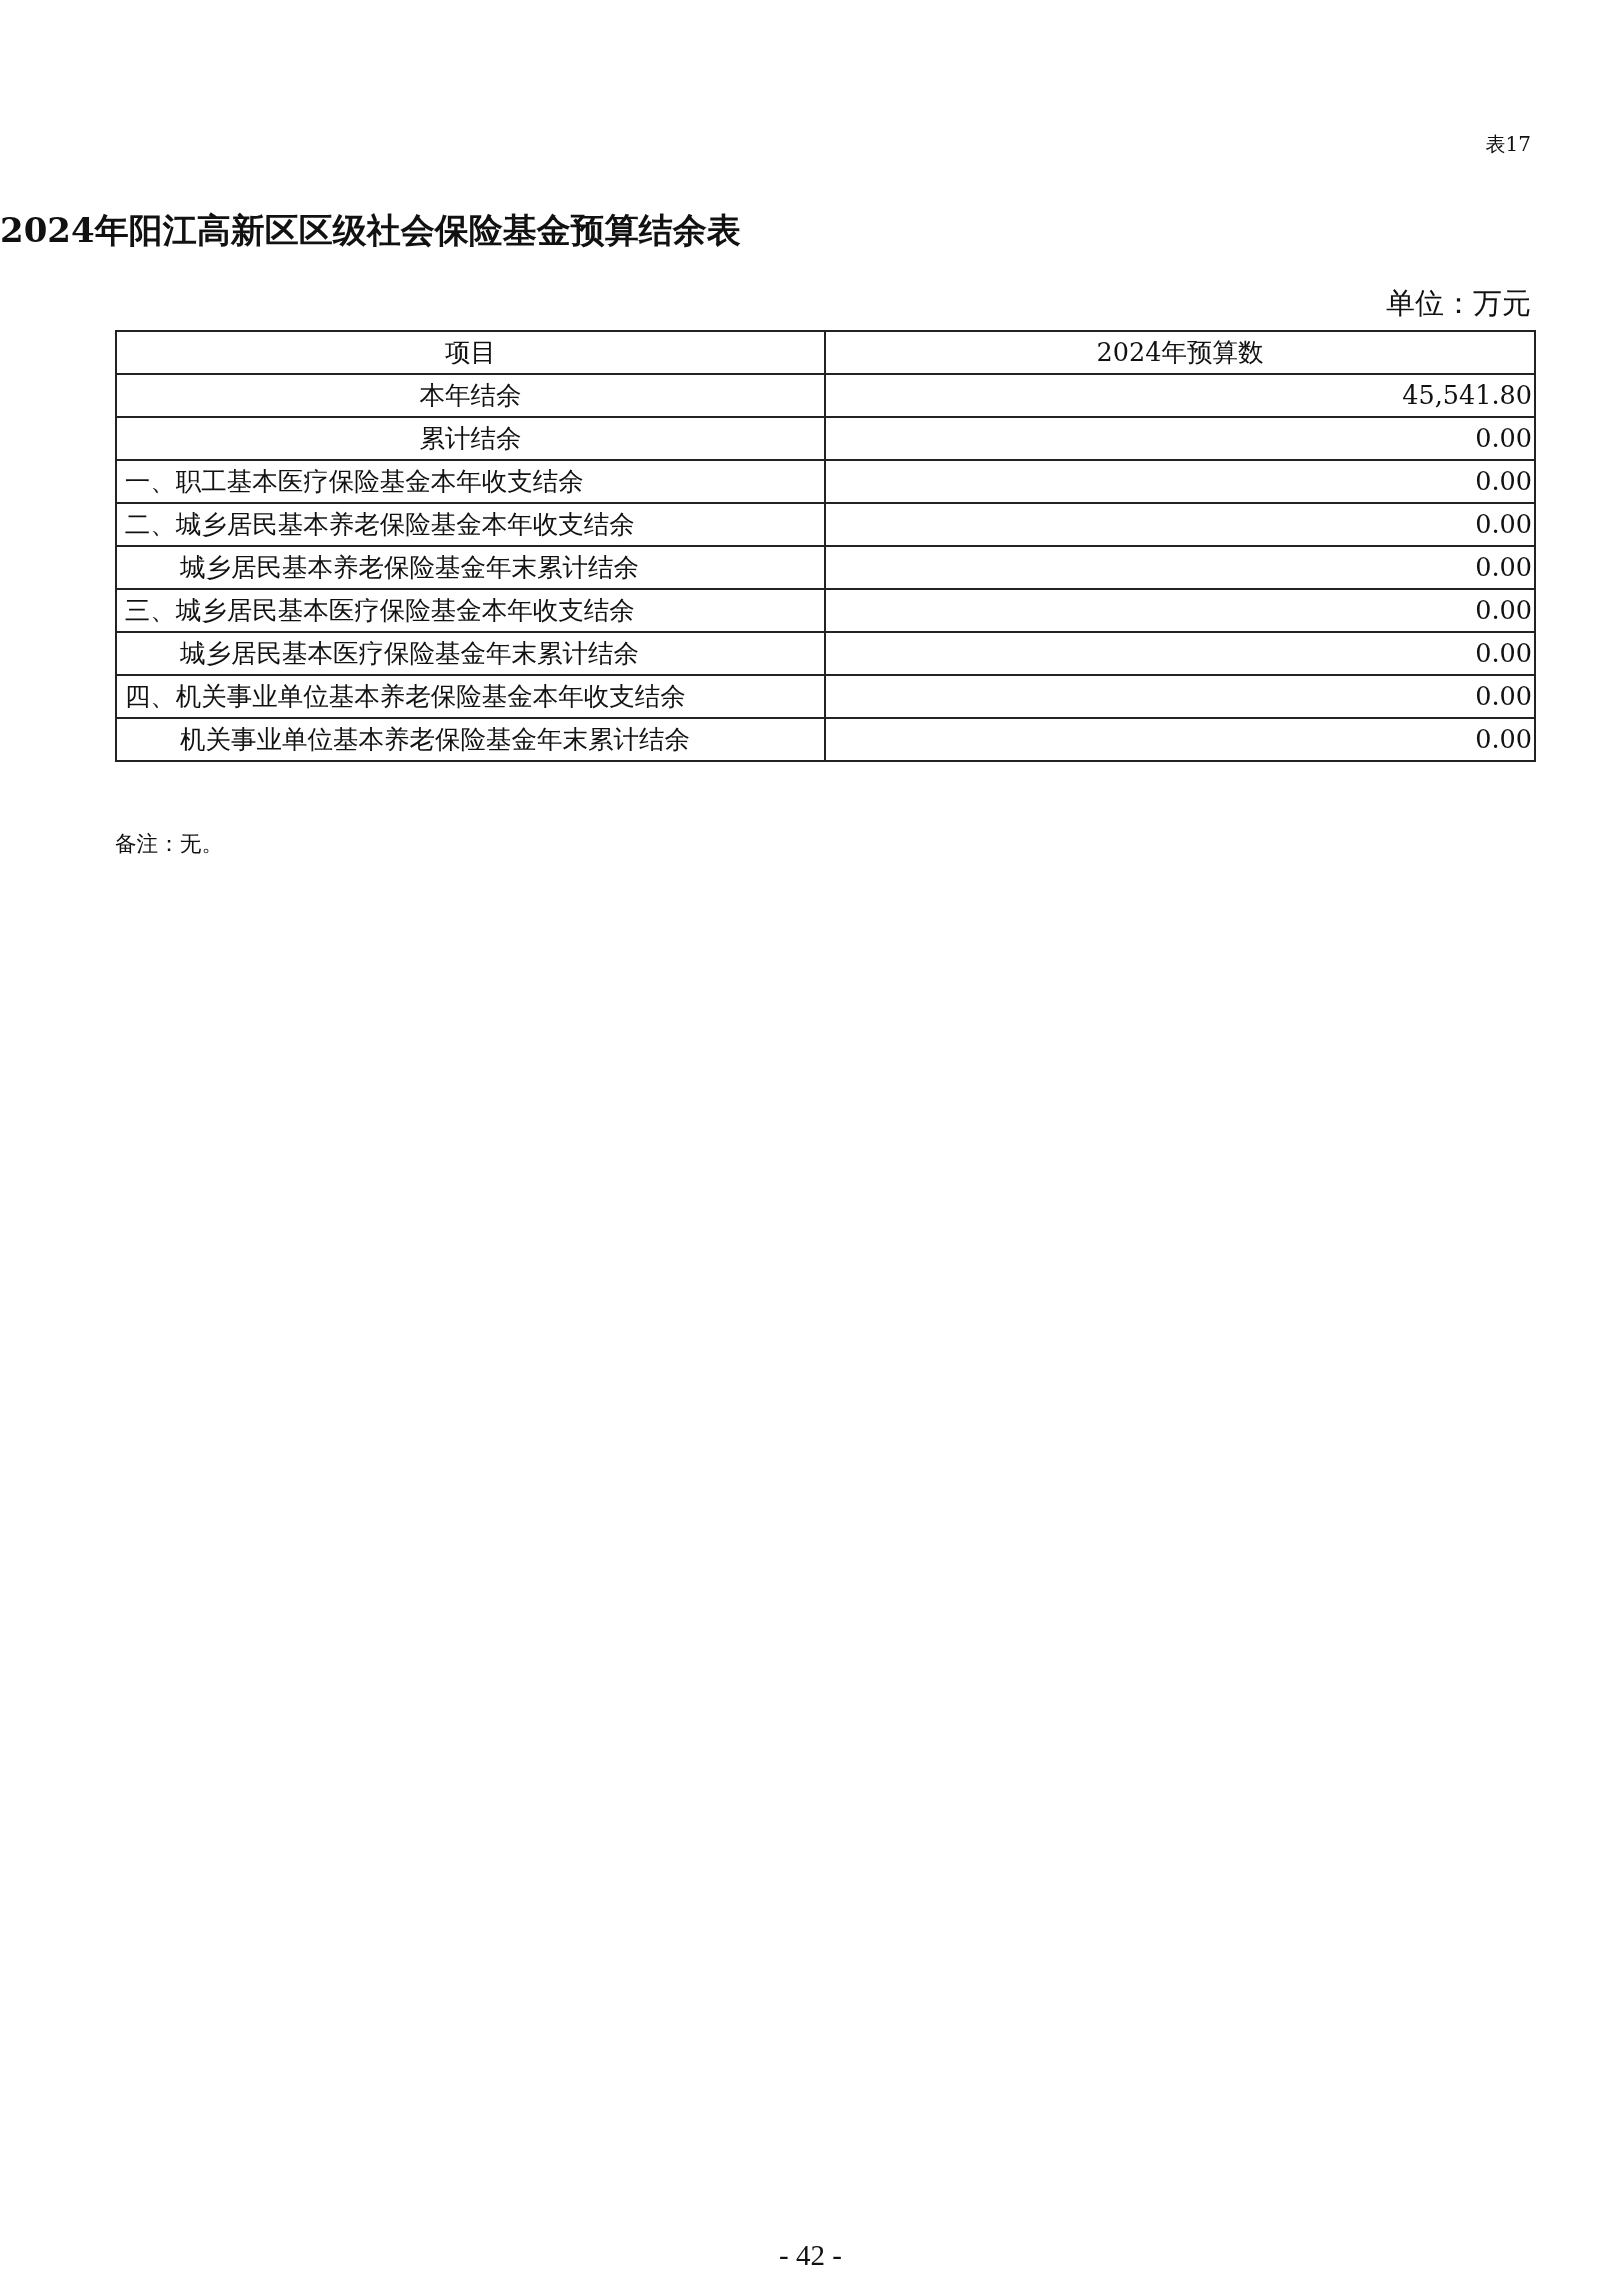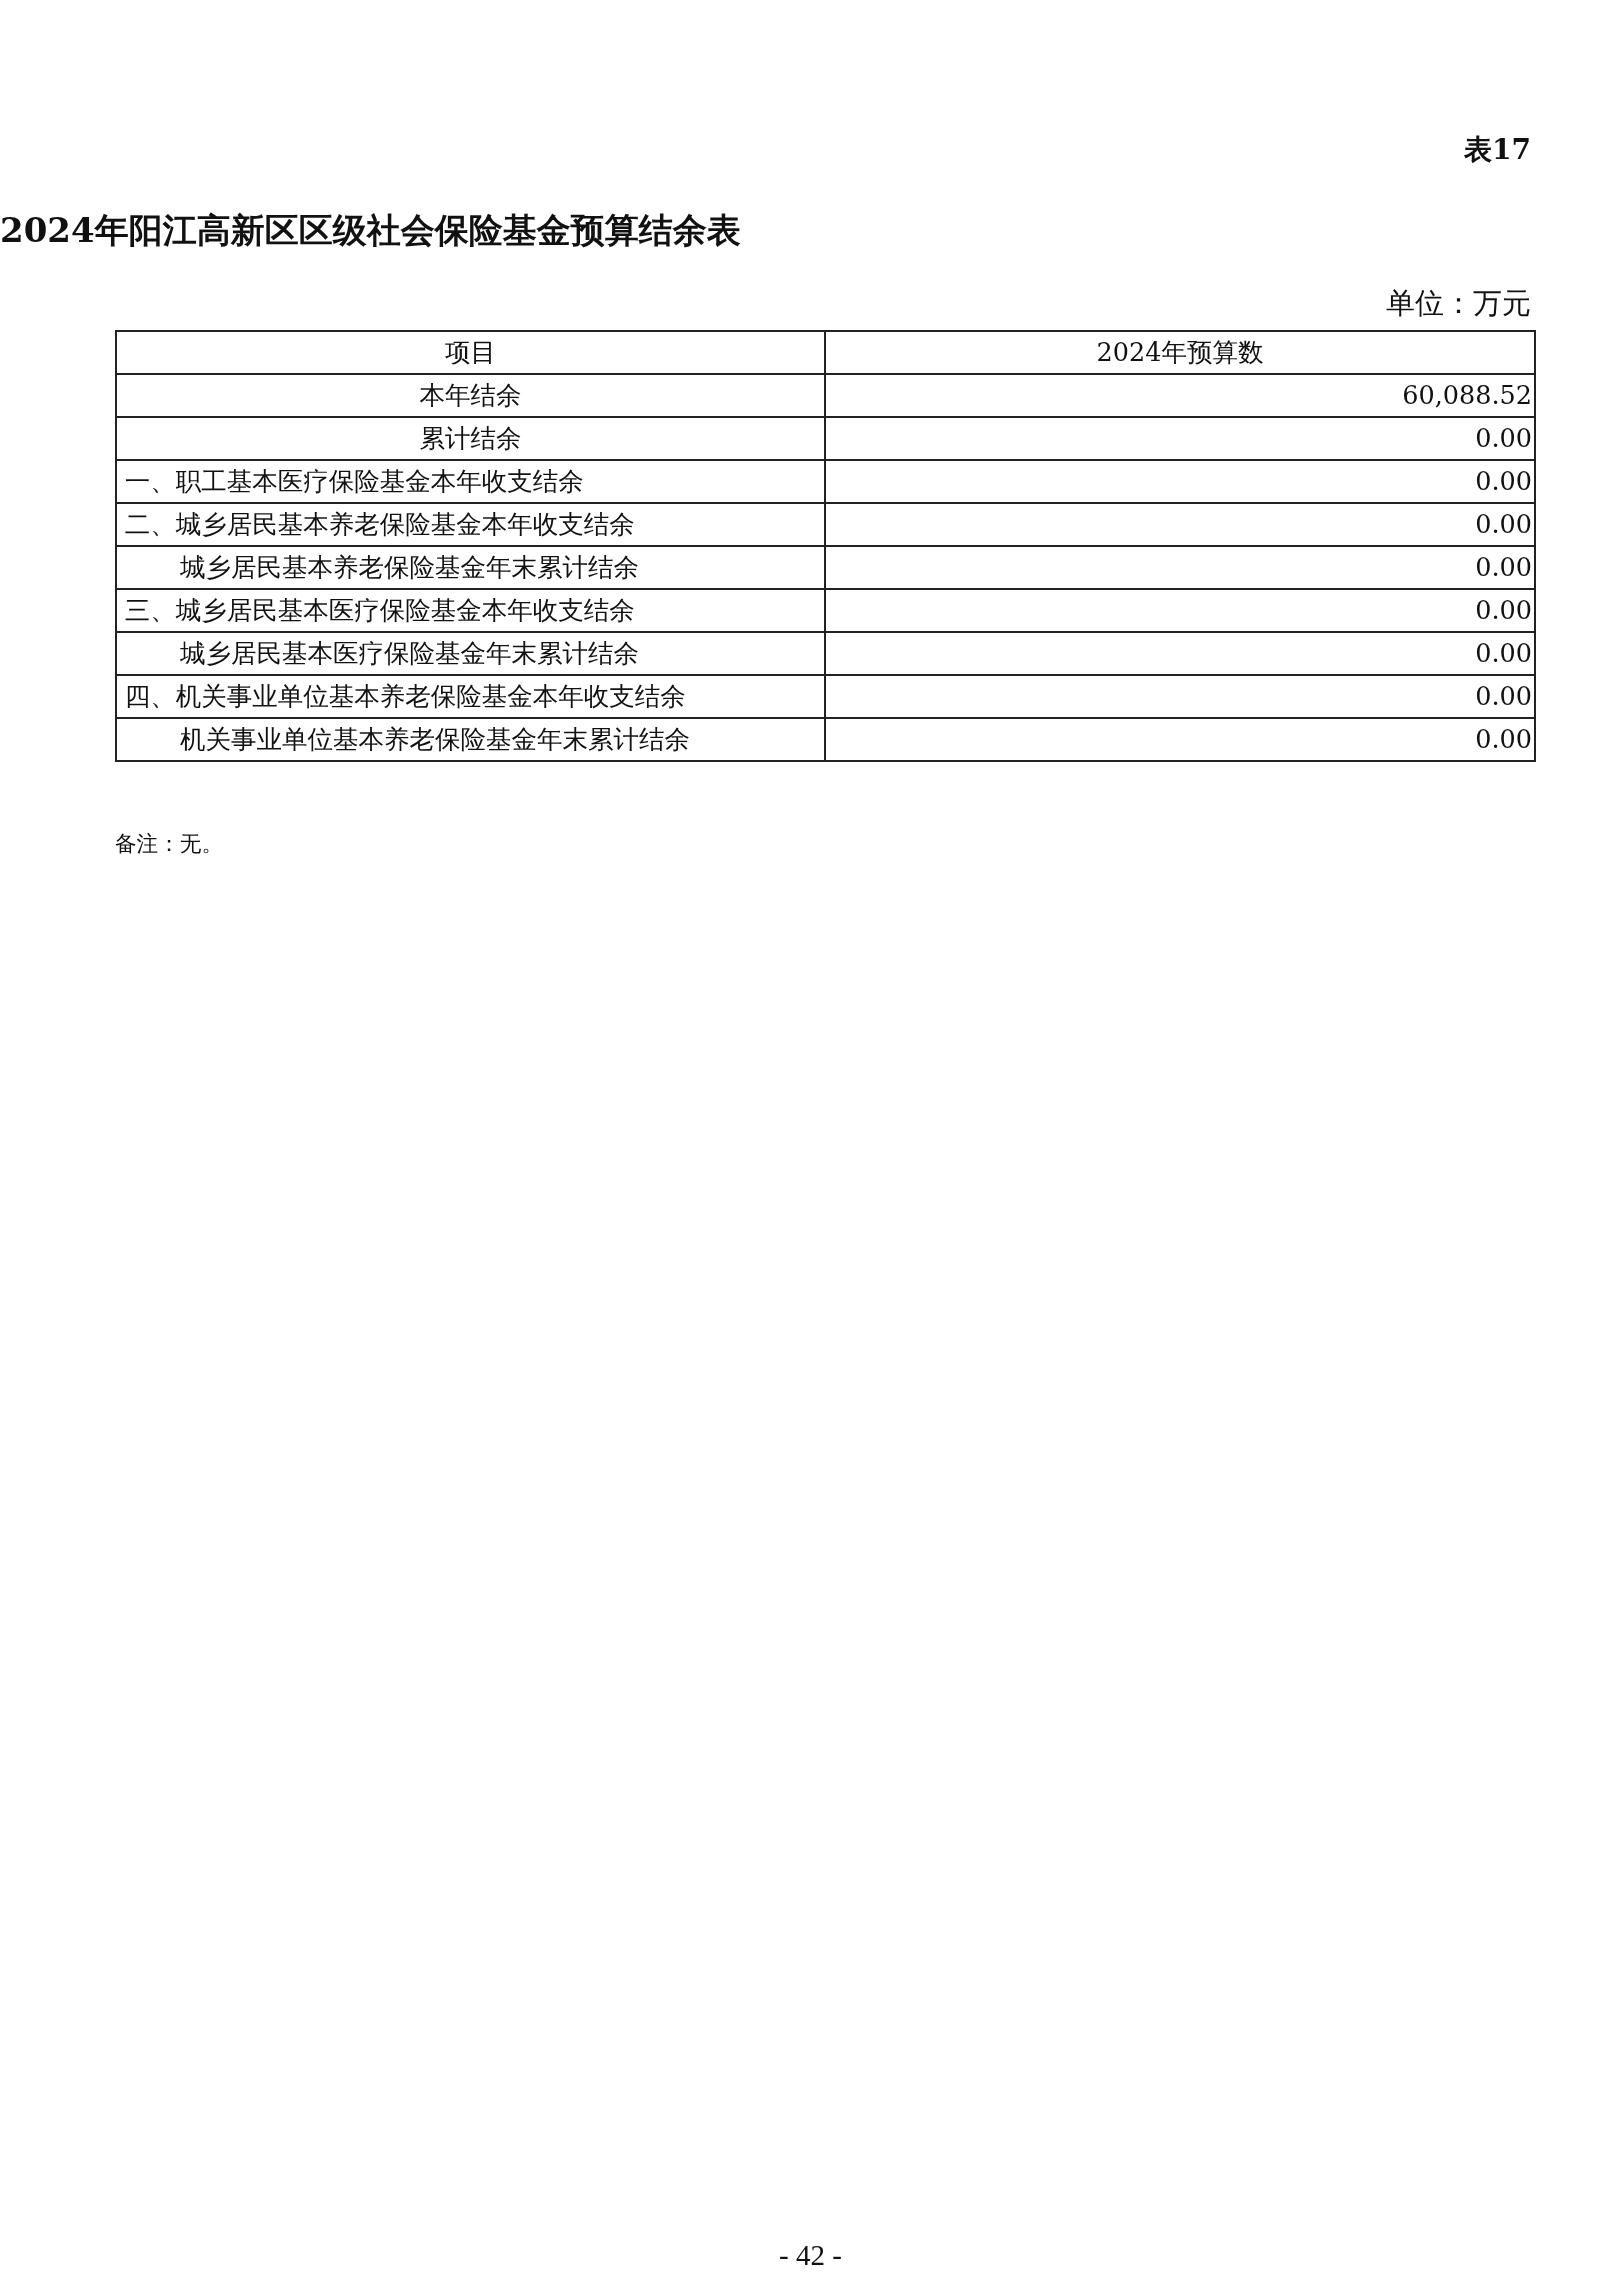--- a/index.html
+++ b/index.html
@@ -1,18 +1,18 @@
 <!DOCTYPE html>
 <html><head>
 <meta charset="utf-8">
 <style>
   html, body { margin:0; padding:0; background:#ffffff; }
   body { width:1621px; height:2293px; position:relative; overflow:hidden;
          font-family:"DejaVu Serif","Liberation Serif",serif; color:#111; }
-  .table-no { position:absolute; top:131px; right:90px; font-size:28px;font-weight:bold; }
+  .table-no { position:absolute; top:131px; right:90px; font-size:20px; }
   .title { position:absolute; top:208px; left:0; width:1621px; text-align:left;
            font-size:34px; font-weight:bold; letter-spacing:0px; }
   .unit { position:absolute; top:284px; right:90px; font-size:29px; }
   table { position:absolute; top:330px; left:115px; width:1418px; border-collapse:collapse; table-layout:fixed; }
   td { border:2px solid #222; height:41px; padding:0 6px; font-size:25.5px; white-space:nowrap; line-height:1; }
   col.c1 { width:709px; } col.c2 { width:710px; }
   td.center { text-align:center; }
   td.right { text-align:right; padding-right:2px; }
   td.lvl0 { padding-left:7.8px; }
   td.lvl1 { padding-left:63px; }
@@ -32,21 +32,21 @@
       <col class="c1">
       <col class="c2">
     </colgroup>
   <tbody>
     <tr>
       <td class="center">项目</td>
       <td class="center">2024年预算数</td>
     </tr>
     <tr>
       <td class="center">本年结余</td>
-      <td class="right">60,088.52</td>
+      <td class="right">45,541.80</td>
     </tr>
     <tr>
       <td class="center">累计结余</td>
       <td class="right">0.00</td>
     </tr>
     <tr>
       <td class="lvl0">一、职工基本医疗保险基金本年收支结余</td>
       <td class="right">0.00</td>
     </tr>
     <tr>

